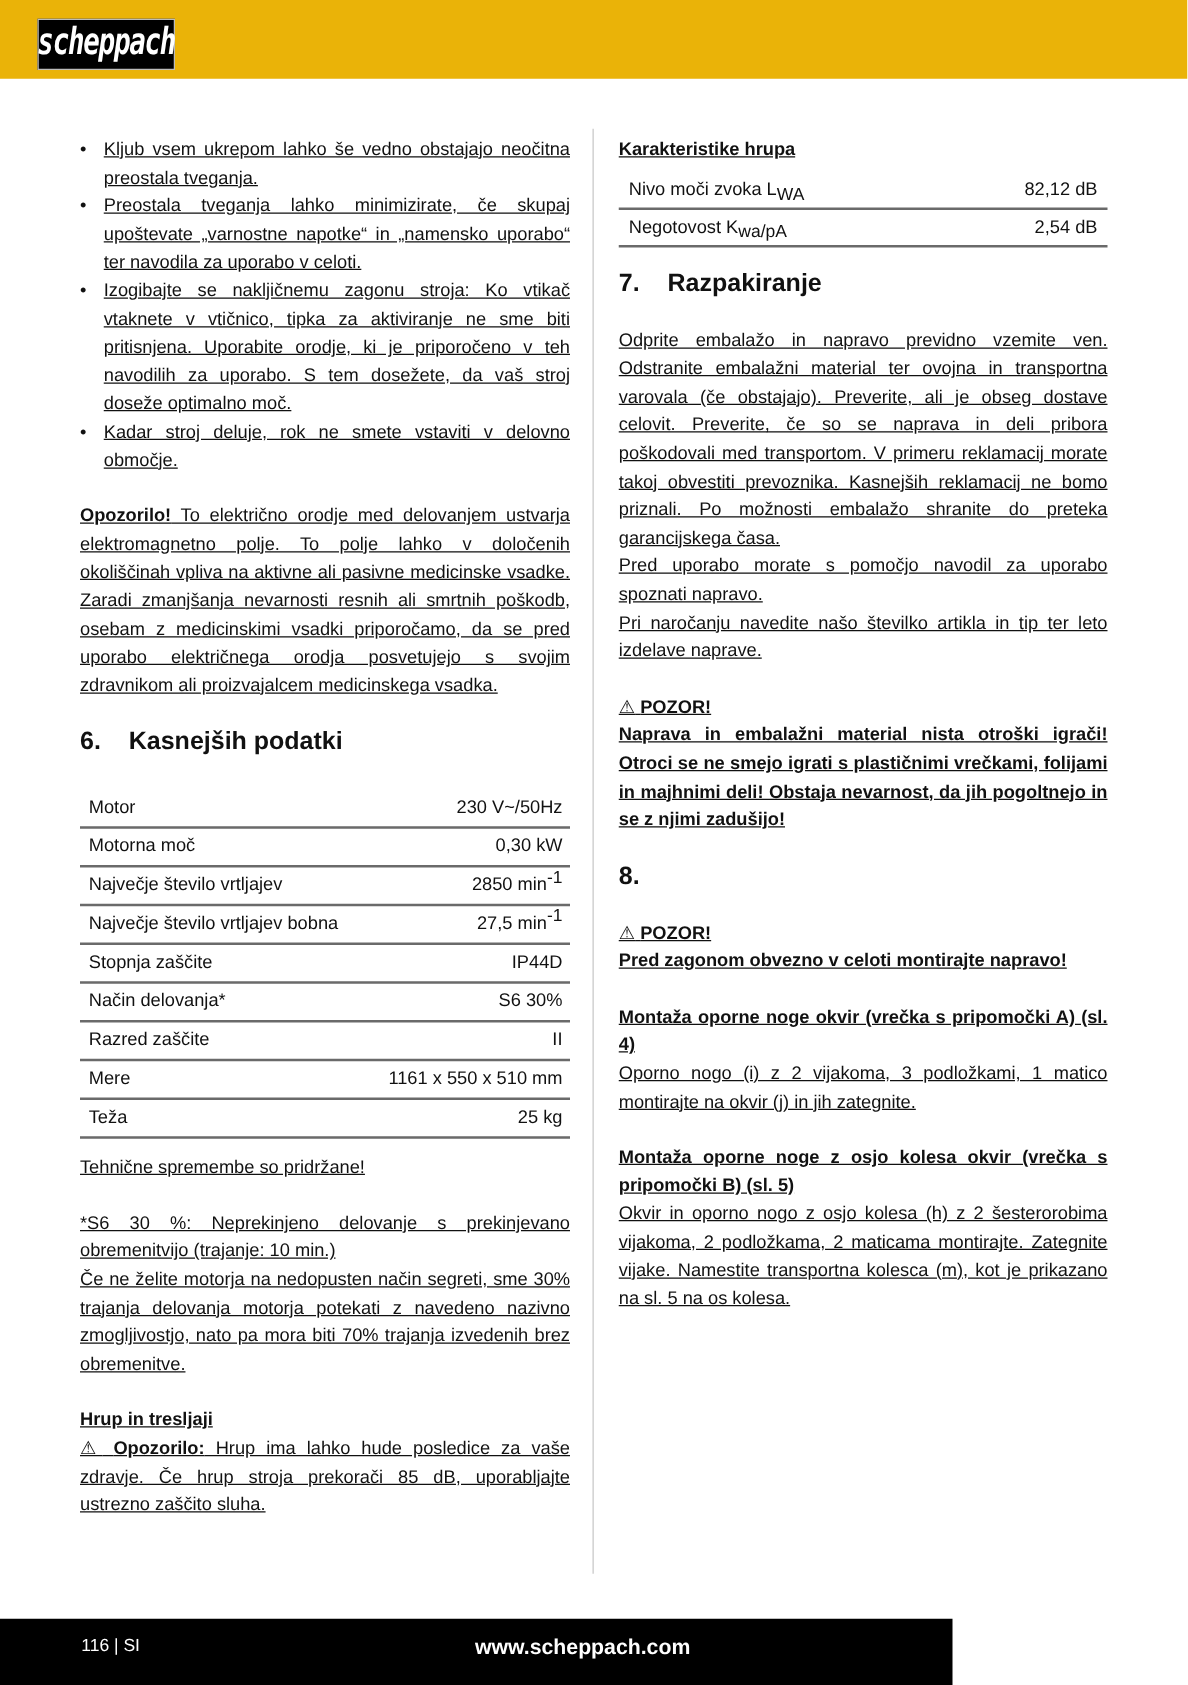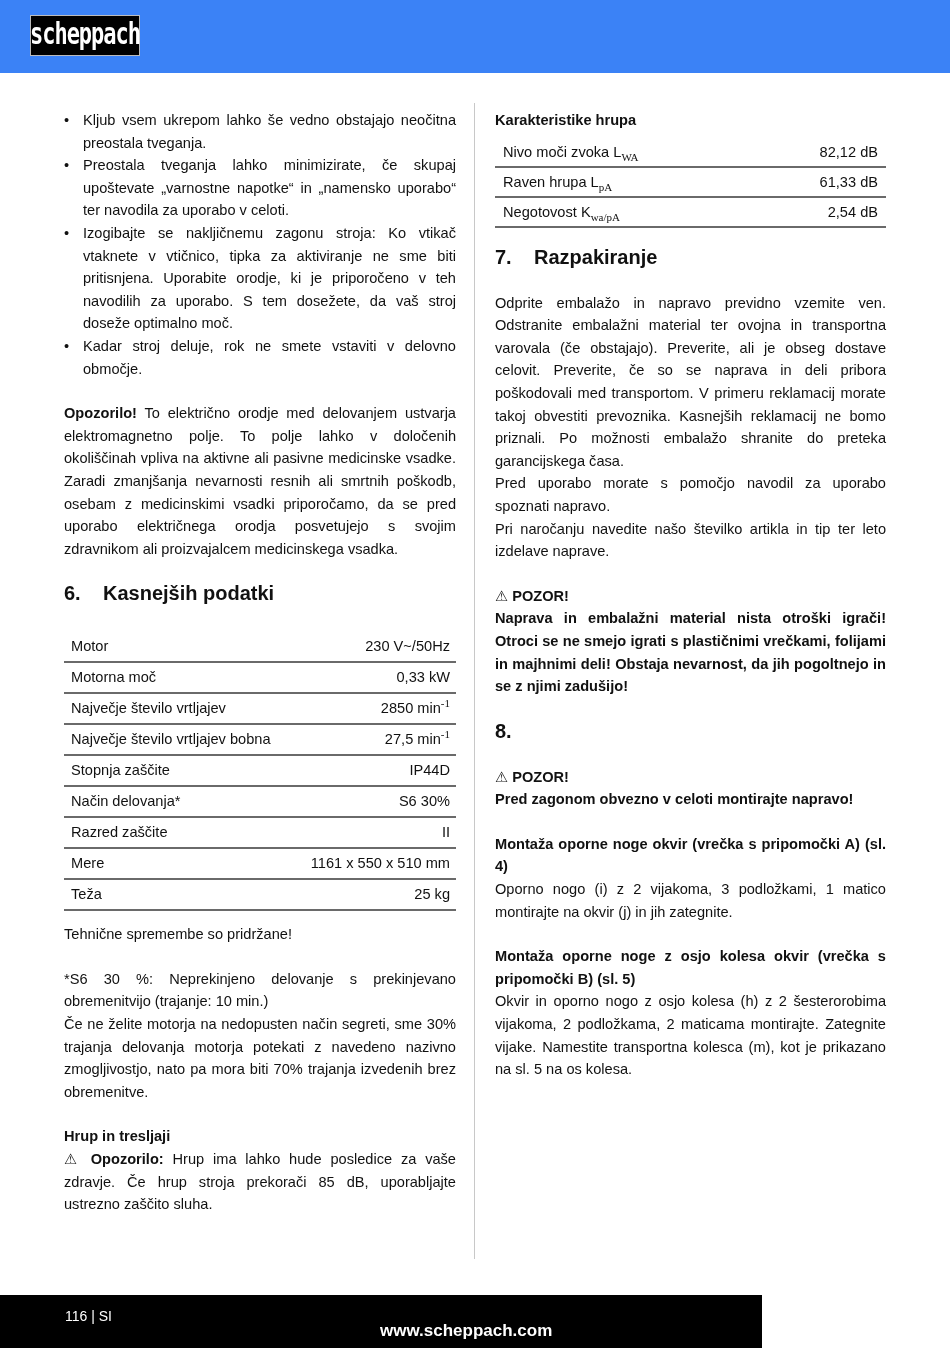--- a/index.html
+++ b/index.html
@@ -6,70 +6,71 @@
   html, body { width: 950px; height: 1348px; background: #ffffff; }
   body {
     position: relative;
     font-family: "Liberation Sans", "DejaVu Sans", sans-serif;
     color: #111111;
     font-size: 14.6px;
     line-height: 22.6px;
     overflow: hidden;
   }
   .header {
-    position: absolute; left: 0; top: 0; width: 950px; height: 73px;
-    background: #3b82f6;
+    position: absolute; left: 0; top: 0; width: 950px; height: 63px;
+    background: #eab308;
+    font-style: italic;
   }
   .logo {
     position: absolute; left: 30px; top: 15px; width: 110px; height: 41px;
     background: #000; border: 1px solid #bbb;
     display: flex; align-items: center; justify-content: center;
   }
   .logo span {
     color: #fff; font-family: "DejaVu Sans Mono", monospace;
     font-size: 22px; font-weight: bold; letter-spacing: -1px;
     transform: scaleY(1.35);
   }
   .col { position: absolute; top: 109px; }
   .col-left { left: 64px; width: 392px; }
   .col-right { left: 495px; width: 391px; }
   .divider {
     position: absolute; left: 474px; top: 103px; width: 1px; height: 1156px;
     background: #c8c8c8;
   }
-  p, li { text-align: justify; }
+  p, li { text-align: justify; text-decoration: underline; }
   ul.bullets { list-style: none; }
   ul.bullets li { position: relative; padding-left: 19px; }
   ul.bullets li::before {
     content: "•"; position: absolute; left: 0; top: 0;
   }
   .bold { font-weight: bold; }
   h2 {
     font-size: 20px; font-weight: bold; line-height: 26px;
     display: flex;
   }
   h2 .num { width: 39px; }
   .spec-table { width: 100%; border-collapse: collapse; }
   .spec-table td {
     padding: 3px 6px 4px 7px;
     border-bottom: 2px solid #6a6a6a;
     font-size: 14.6px; line-height: 22px;
   }
   .spec-table td.val { text-align: right; white-space: nowrap; }
-  sub, sup { font-size: 11px; line-height: 0; font-family: Liberation Serif, serif; }
+  sub, sup { font-size: 14px; line-height: 0; }
   .noise td { padding: 3px 8px 3px 8px; line-height: 22px; }
   .footer {
     position: absolute; left: 0; top: 1295px; width: 762px; height: 53px;
     background: #000; color: #fff;
   }
   .footer .page {
     position: absolute; left: 65px; top: 10px; font-size: 14px;
   }
   .footer .url {
-    position: absolute; left: 380px; top: 25px; font-size: 17px; font-weight: bold;
+    position: absolute; left: 380px; top: 12px; font-size: 17px; font-weight: bold;
   } .gap12 { height: 12px; }
   .gap16 { height: 16px; } .gap20 { height: 20px; } .gap22 { height: 22px; }
   .gap26 { height: 26px; }
 </style>
 </head>
 <body>
 
 <div class="header">
   <div class="logo">
     <span>scheppach</span>
@@ -96,21 +97,21 @@
   </h2>
   <div class="gap26"></div>
   <table class="spec-table">
     <tbody id="spec-body">
         <tr>
           <td>Motor</td>
           <td class="val"><span>230 V~/50Hz</span><sup></sup></td>
         </tr>
         <tr>
           <td>Motorna moč</td>
-          <td class="val"><span>0,33 kW</span><sup></sup></td>
+          <td class="val"><span>0,30 kW</span><sup></sup></td>
         </tr>
         <tr>
           <td>Največje število vrtljajev</td>
           <td class="val"><span>2850 min</span><sup>-1</sup></td>
         </tr>
         <tr>
           <td>Največje število vrtljajev bobna</td>
           <td class="val"><span>27,5 min</span><sup>-1</sup></td>
         </tr>
         <tr>
@@ -149,24 +150,20 @@
 </div>
 
 <div class="col col-right">
   <p class="bold">Karakteristike hrupa</p>
   <div style="height:6px"></div>
   <table class="spec-table noise">
     <tbody id="noise-body">
         <tr>
           <td><span>Nivo moči zvoka L</span><sub>WA</sub></td>
           <td class="val">82,12 dB</td>
-        </tr>
-        <tr>
-          <td><span>Raven hrupa L</span><sub>pA</sub></td>
-          <td class="val">61,33 dB</td>
         </tr>
         <tr>
           <td><span>Negotovost K</span><sub>wa/pA</sub></td>
           <td class="val">2,54 dB</td>
         </tr>
       </tbody>
   </table>
   <div class="gap16"></div>
   <h2>
     <span class="num">7.</span>

